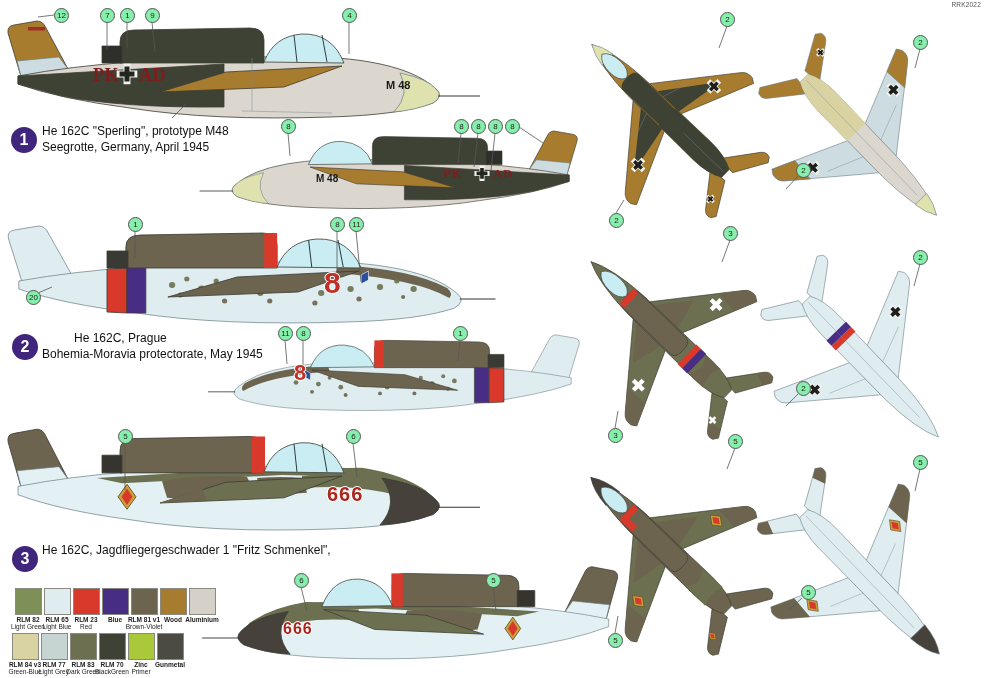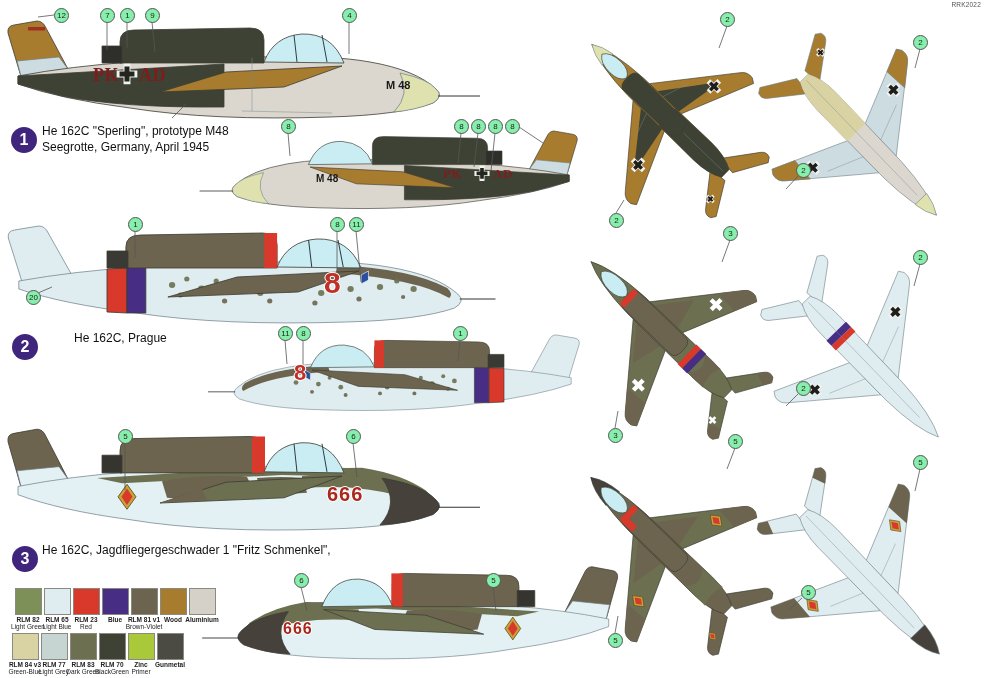--- a/index.html
+++ b/index.html
@@ -433,20 +433,21 @@
 </svg>
 
 <div id="watermark" class="abs">RRK2022</div>
 
 <div class="abs badge" style="left:11px;top:127px;">1</div>
 <div class="abs cap1" style="left:42px;top:124px;">He 162C "Sperling", prototype M48</div>
 <div class="abs cap2" style="left:42px;top:140px;">Seegrotte, Germany, April 1945</div>
 
 <div class="abs badge" style="left:12px;top:334px;">2</div>
 <div class="abs cap1" style="left:42px;top:331px;margin-left:32px;">He 162C, Prague</div>
+<div class="abs cap2" style="left:42px;top:347px;">Bohemia-Moravia protectorate, May 1945</div>
 
 <div class="abs badge" style="left:12px;top:546px;">3</div>
 <div class="abs cap1" style="left:42px;top:543px;">He 162C, Jagdfliegergeschwader 1 "Fritz Schmenkel",</div>
 
 <div class="abs code" style="left:93px;top:65px;font-size:18px;">PK</div>
 <div class="abs code" style="left:139px;top:65px;font-size:18px;">AD</div>
 <div class="abs nosecode" style="left:342px;top:79px;font-size:11px;">M 48</div>
 <div class="abs code" style="left:443px;top:166px;font-size:13px;">PK</div>
 <div class="abs code" style="left:493px;top:166px;font-size:13px;">AD</div>
 <div class="abs nosecode" style="left:272px;top:173px;font-size:10px;">M 48</div>

